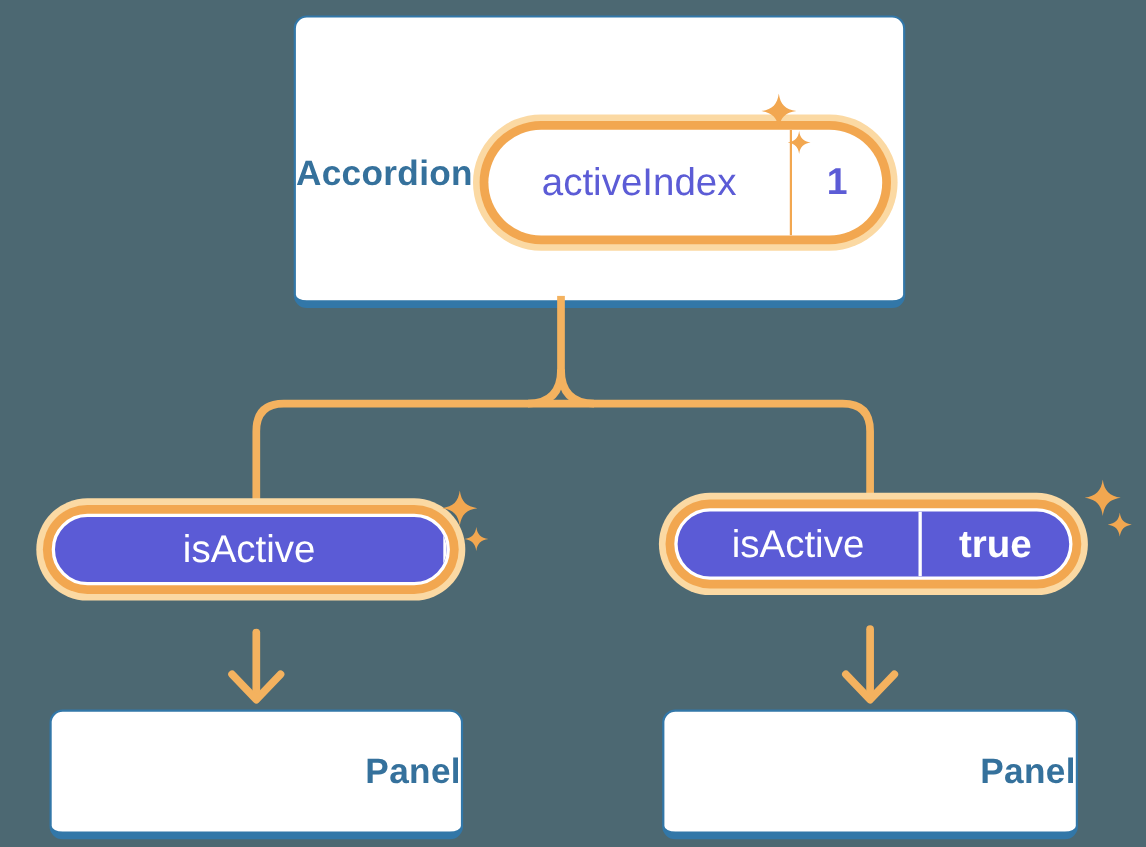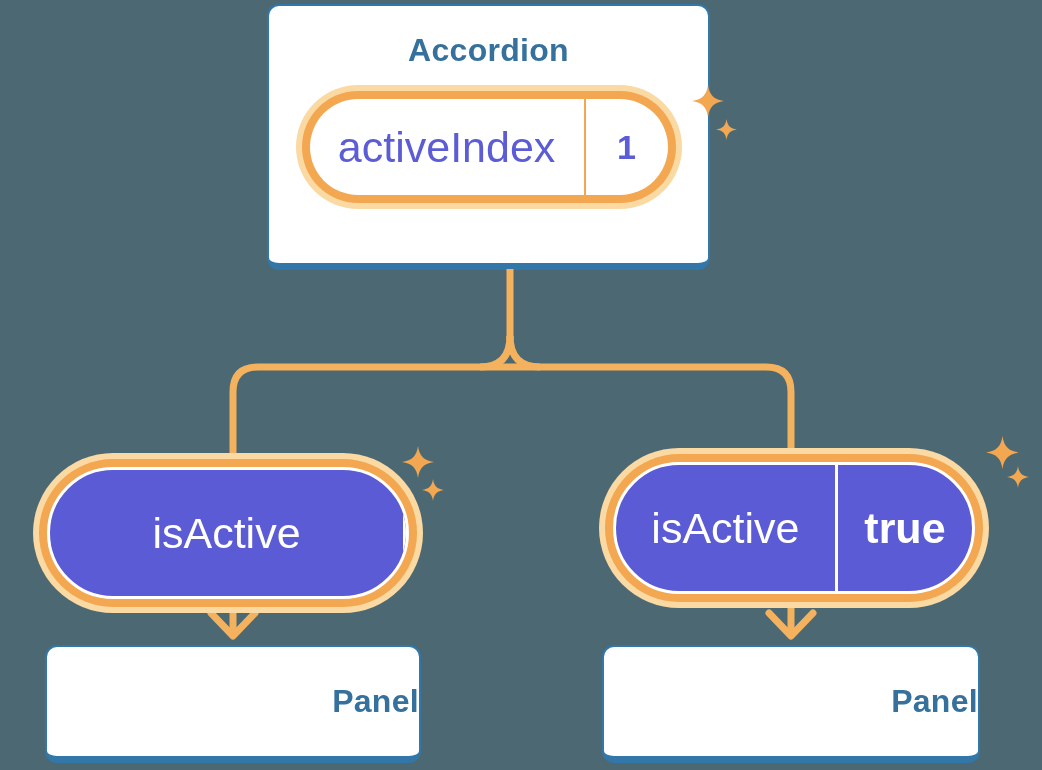--- a/index.html
+++ b/index.html
@@ -11,50 +11,50 @@
   
   .node{
     position:absolute;background:#ffffff;box-sizing:border-box;
     border:2px solid #3277A8;border-bottom-width:7px;border-radius:12px;
     display:flex;align-items:center;justify-content:flex-end;
   }
   .node-title{
     color:#35719C;font-size:32px;font-weight:600;letter-spacing:.3px;
   }
   #accordion-card{
-    left:267px;top:4px;width:443px;height:266px;
-    flex-direction:column;justify-content:flex-start;padding-top:26px;
+    left:267px;top:14px;width:556px;height:266px;
+    flex-direction:row;justify-content:flex-start;padding-top:26px;
   }
   
   .pill-outer{
     background:#FBD9A3;border-radius:999px;padding:6px;box-sizing:border-box;
   }
   .pill-orange{
     background:#F2A750;border-radius:999px;padding:8px;box-sizing:border-box;
     width:100%;height:100%;
   }
   .pill-inner{
     border-radius:999px;width:100%;height:100%;box-sizing:border-box;
     display:flex;align-items:stretch;overflow:hidden;
   }
   
   #state-pill{width:386px;height:124px;margin-top:16px;position:relative;z-index:2;}
   #state-pill .pill-inner{background:#ffffff;}
   #state-pill .pill-cell{color:#5C5CD6;}
   #state-pill .pill-divider{width:2px;background:#F2A750;}
   
-  .prop-pill{position:absolute;z-index:2;width:390px;height:160px;}
+  .prop-pill{position:absolute;z-index:2;width:390px;height:93px;}
   .prop-pill .pill-inner{background:#5B5BD6;border:3px solid #ffffff;}
   .prop-pill .pill-cell{color:#ffffff;}
   .prop-pill .pill-divider{width:3px;background:#ffffff;}
   #prop-pill-left{left:33px;top:453px;}
   #prop-pill-right{left:599px;top:448px;}
   .pill-cell{
     display:flex;align-items:center;justify-content:center;
-    font-size:43px;
+    font-size:35px;
   }
   .pill-cell.name{flex:1 1 62%;}
   .pill-cell.value{flex:1 1 38%;font-weight:700;}
   #state-pill .pill-cell.name{flex:1 1 77%;}
   #state-pill .pill-cell.value{flex:1 1 23%;font-size:34px;}
   
   #panel-left{left:45px;top:645px;width:376px;height:118px;}
   #panel-right{left:602px;top:645px;width:378px;height:118px;}
   
   #connectors{position:absolute;left:0;top:0;z-index:1;}

